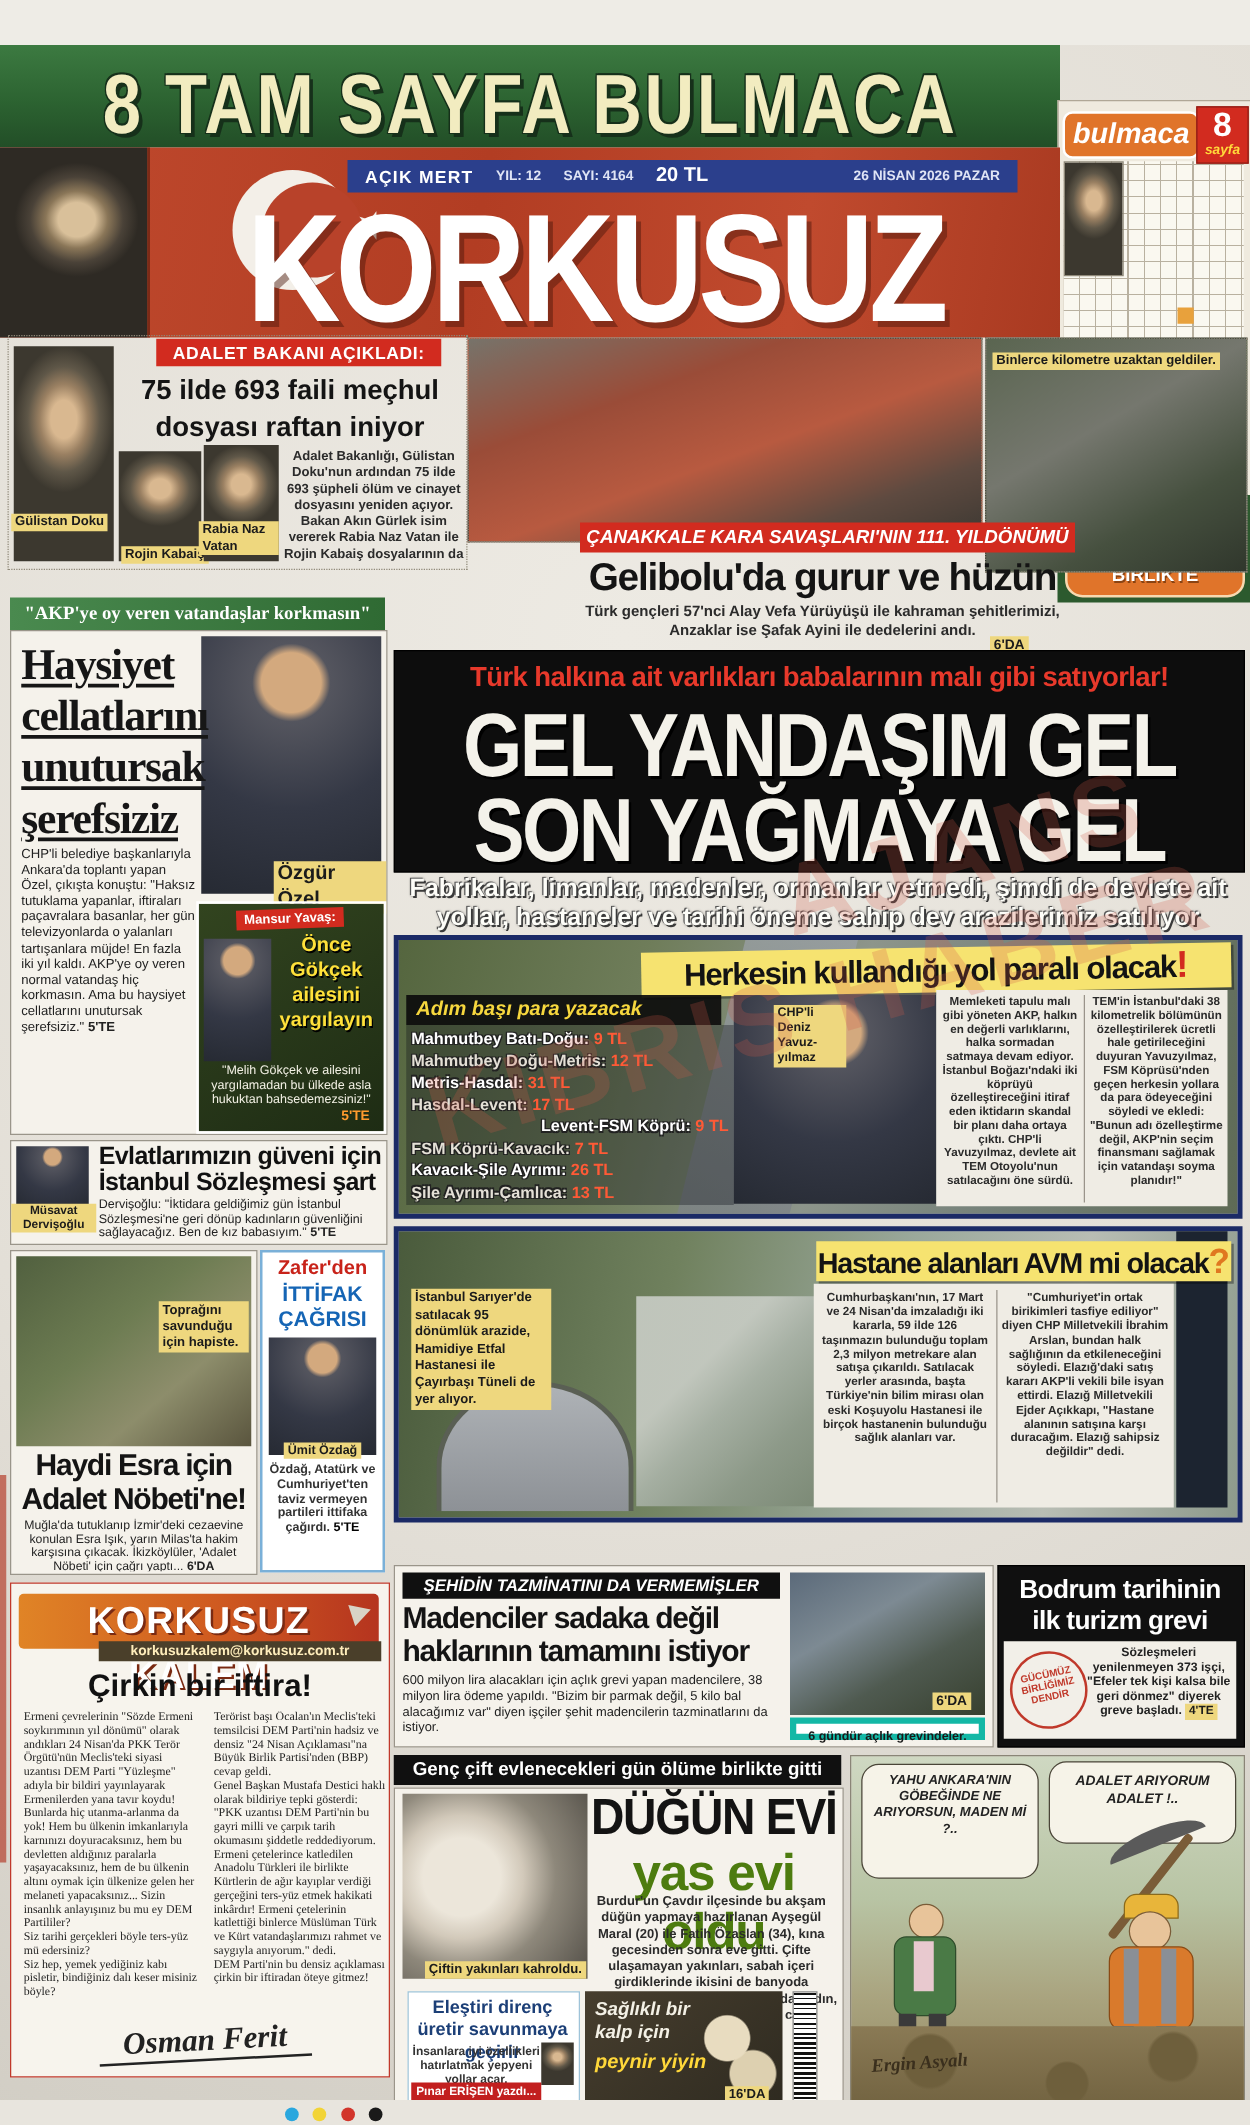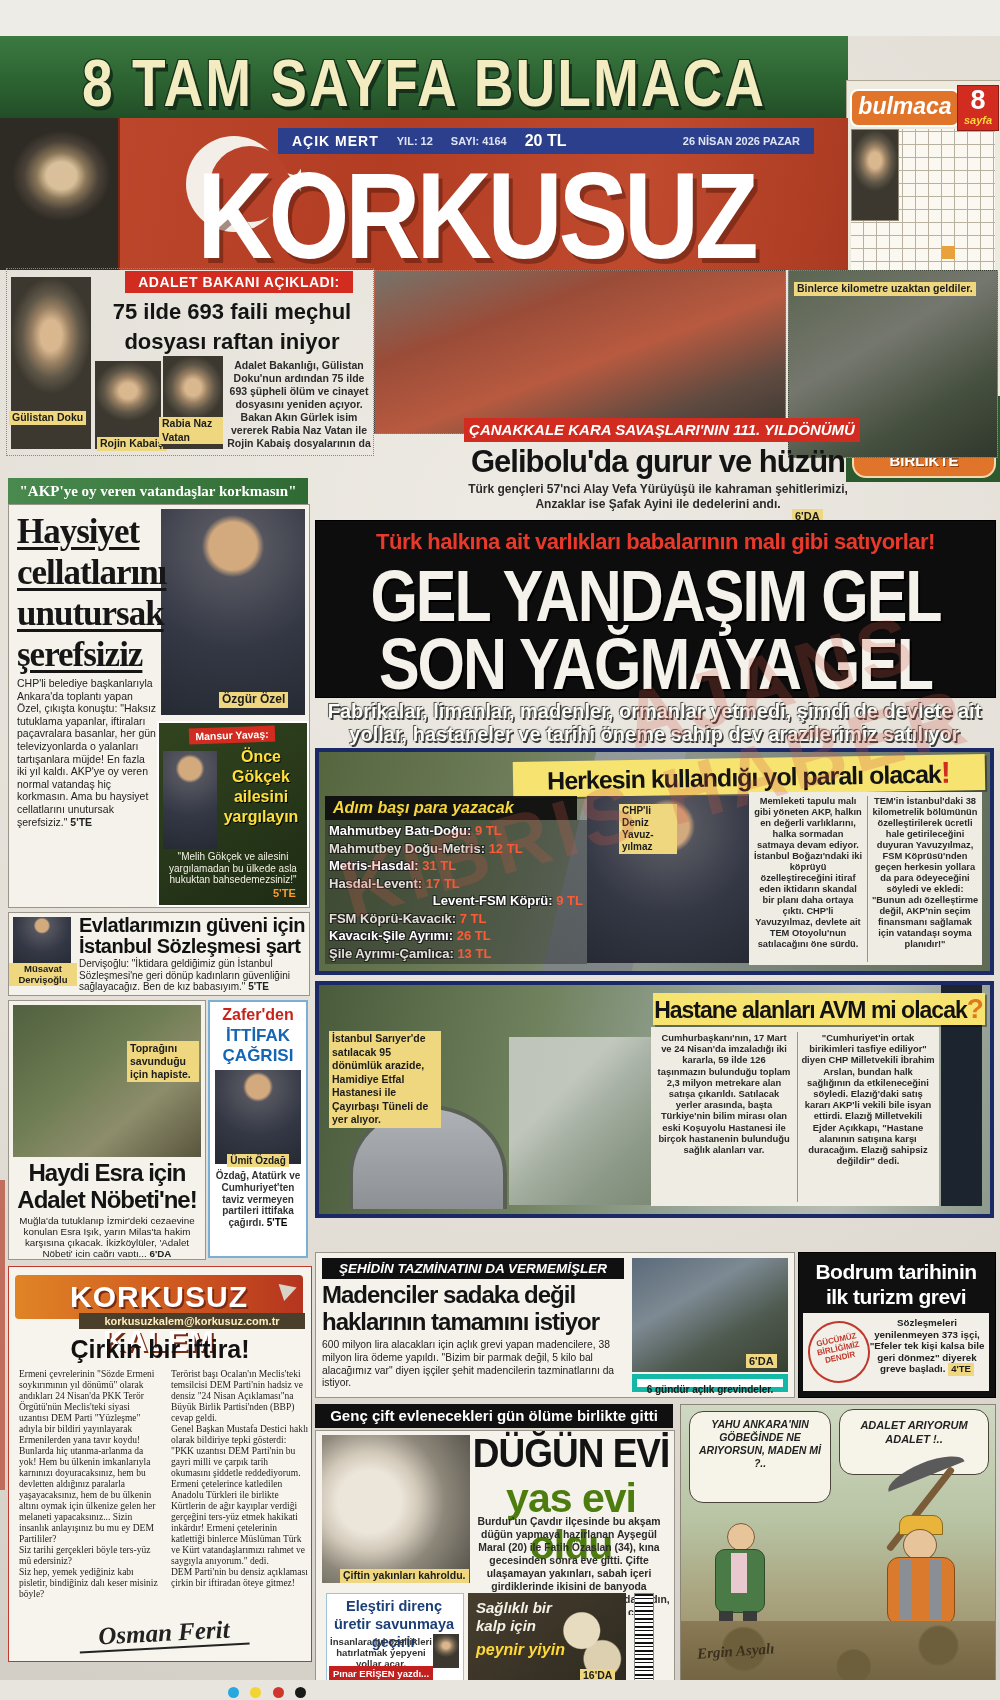--- a/index.html
+++ b/index.html
@@ -119,21 +119,21 @@
     <span class="chip" style="font-size:11px;">6'DA</span>
   </div>
 
   <div class="abs ctr" style="left:8px;top:478px;width:300px;height:26px;background:linear-gradient(90deg,#4a8a4f,#2f6a33);color:#fff;
               font-weight:bold;font-size:15px;line-height:26px;font-family:'Liberation Serif',serif;">"AKP'ye oy veren vatandaşlar korkmasın"</div>
   <div class="abs box" style="left:8px;top:504px;width:300px;height:402px;">
     <div class="abs ph ph-suit" style="left:152px;top:4px;width:144px;height:206px;"></div>
     <div class="abs serif" style="left:8px;top:6px;width:200px;font-size:35px;font-weight:bold;line-height:41px;color:#161616;
                 text-decoration:underline;text-decoration-thickness:3px;text-underline-offset:4px;letter-spacing:-1px;">Haysiyet cellatlarını unutursak şerefsiziz</div>
     <div class="abs" style="left:210px;top:184px;">
-      <span class="chip" style="font-size:12px;">Özgür Özel</span>
+      <span class="chip" style="font-size:16px;">Özgür Özel</span>
     </div>
     <div class="abs" style="left:8px;top:172px;width:140px;height:224px;font-size:10.5px;line-height:12.6px;color:#222;overflow:hidden;">
       <span>CHP'li belediye başkanlarıyla Ankara'da toplantı yapan Özel, çıkışta konuştu: "Haksız tutuklama yapanlar, iftiraları paçavralara basanlar, her gün televizyonlarda o yalanları tartışanlara müjde! En fazla iki yıl kaldı. AKP'ye oy veren normal vatandaş hiç korkmasın. Ama bu haysiyet cellatlarını unutursak şerefsiziz." </span>
       <span class="b">5'TE</span>
     </div>
 
     <div class="abs" style="left:148px;top:216px;width:148px;height:182px;background:linear-gradient(150deg,#32441f,#1e2c14);border:2px solid #fff;">
       <div class="abs ph ph-suit" style="left:4px;top:28px;width:54px;height:98px;"></div>
       <div class="abs redbadge ctr" style="left:30px;top:4px;width:86px;height:16px;font-size:10.5px;line-height:16px;transform:rotate(-2deg);">Mansur Yavaş:</div>
       <div class="abs ctr" style="left:58px;top:24px;width:88px;font-size:16px;font-weight:bold;line-height:20px;color:#ffe13a;text-shadow:1px 1px 0 #000;">Önce Gökçek ailesini yargılayın</div>

